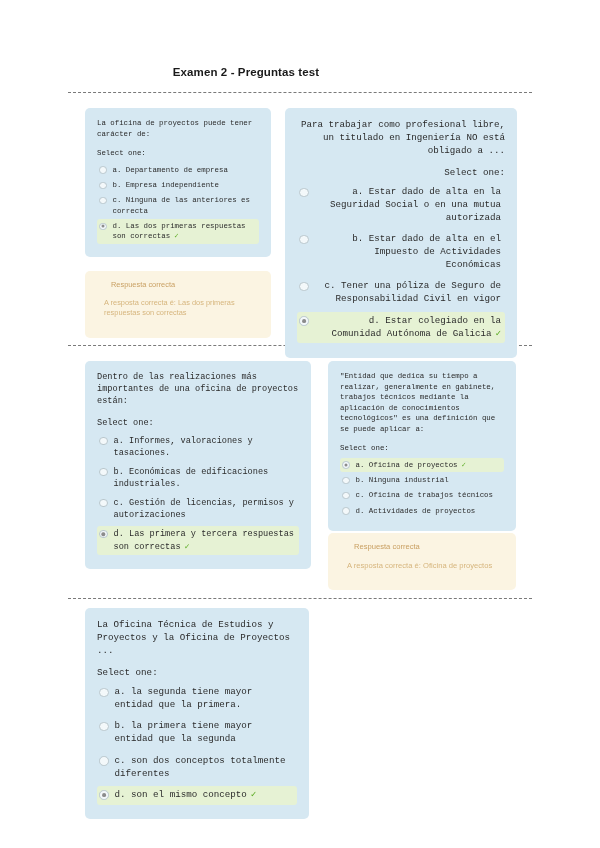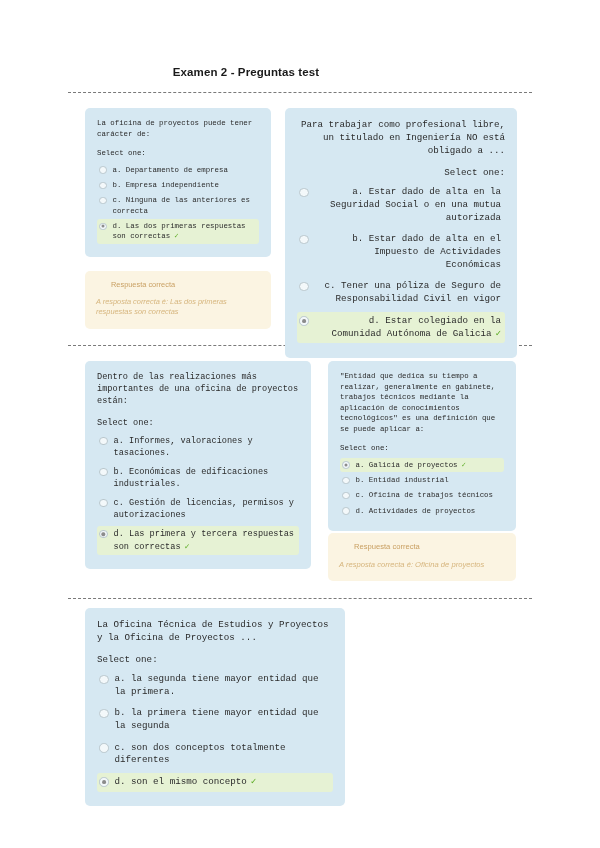--- a/index.html
+++ b/index.html
@@ -56,21 +56,21 @@
     padding: 9px 11px 11px 11px;
   }
 
   
   .card-q1 { left: 85px;  top: 108px; width: 186px; }
   .card-f1 { left: 85px;  top: 271px; width: 186px; }
   .card-q2 { left: 285px; top: 108px; width: 232px; text-align: right; }
   .card-q3 { left: 85px;  top: 361px; width: 226px; }
   .card-q4 { left: 328px; top: 361px; width: 188px; }
   .card-f4 { left: 328px; top: 533px; width: 188px; }
-  .card-q5 { left: 85px;  top: 608px; width: 260px; }
+  .card-q5 { left: 85px;  top: 608px; width: 224px; }
 
   .qtext {
     line-height: 1.42;
     margin: 0 0 4px 0;
     color: #2a2a2a;
   }
   .select-one {
     margin: 10px 0 4px 0;
     line-height: 1.3;
     color: #2a2a2a;
@@ -129,23 +129,22 @@
   .s-md .opt { margin: 2px 0;   padding: 2.5px 4px 2.5px 2px; }
 
   .fb-title {
     color: #c9a063;
     margin: 0 0 7px 0;
     line-height: 1.3;
     padding-left: 15px;
   }
   .fb-body {
     color: #d6b57d;
-    margin: 0;
+    margin: 8px;
     line-height: 1.45;
-    font-style: italic;
   }
   .fb-sm .fb-title, .fb-sm .fb-body { font-size: 7.4px; }
   .fb-md .fb-title, .fb-md .fb-body { font-size: 7.6px; }
 </style>
 </head>
 <body>
 
 <div class="page-title">Examen 2 - Preguntas test</div>
 
 <div class="divider d1"></div>
@@ -226,25 +225,25 @@
   </div>
 </div>
 
 <div class="qcard card-q4 s-sm">
   <p class="qtext">"Entidad que dedica su tiempo a realizar, generalmente en gabinete, trabajos técnicos mediante la aplicación de conocimientos tecnológicos" es una definición que se puede aplicar a:</p>
   <div class="select-one">Select one:</div>
   <div class="opt correct">
     <span class="radio">
         <span class="dot"></span>
       </span>
-    <span class="opt-label"><span>a. Galicia de proyectos</span><span class="check">✓</span></span>
-  </div>
-  <div class="opt">
-    <span class="radio"></span>
-    <span class="opt-label">b. Entidad industrial</span>
+    <span class="opt-label"><span>a. Oficina de proyectos</span><span class="check">✓</span></span>
+  </div>
+  <div class="opt">
+    <span class="radio"></span>
+    <span class="opt-label">b. Ninguna industrial</span>
   </div>
   <div class="opt">
     <span class="radio"></span>
     <span class="opt-label">c. Oficina de trabajos técnicos</span>
   </div>
   <div class="opt">
     <span class="radio"></span>
     <span class="opt-label">d. Actividades de proyectos</span>
   </div>
 </div>

